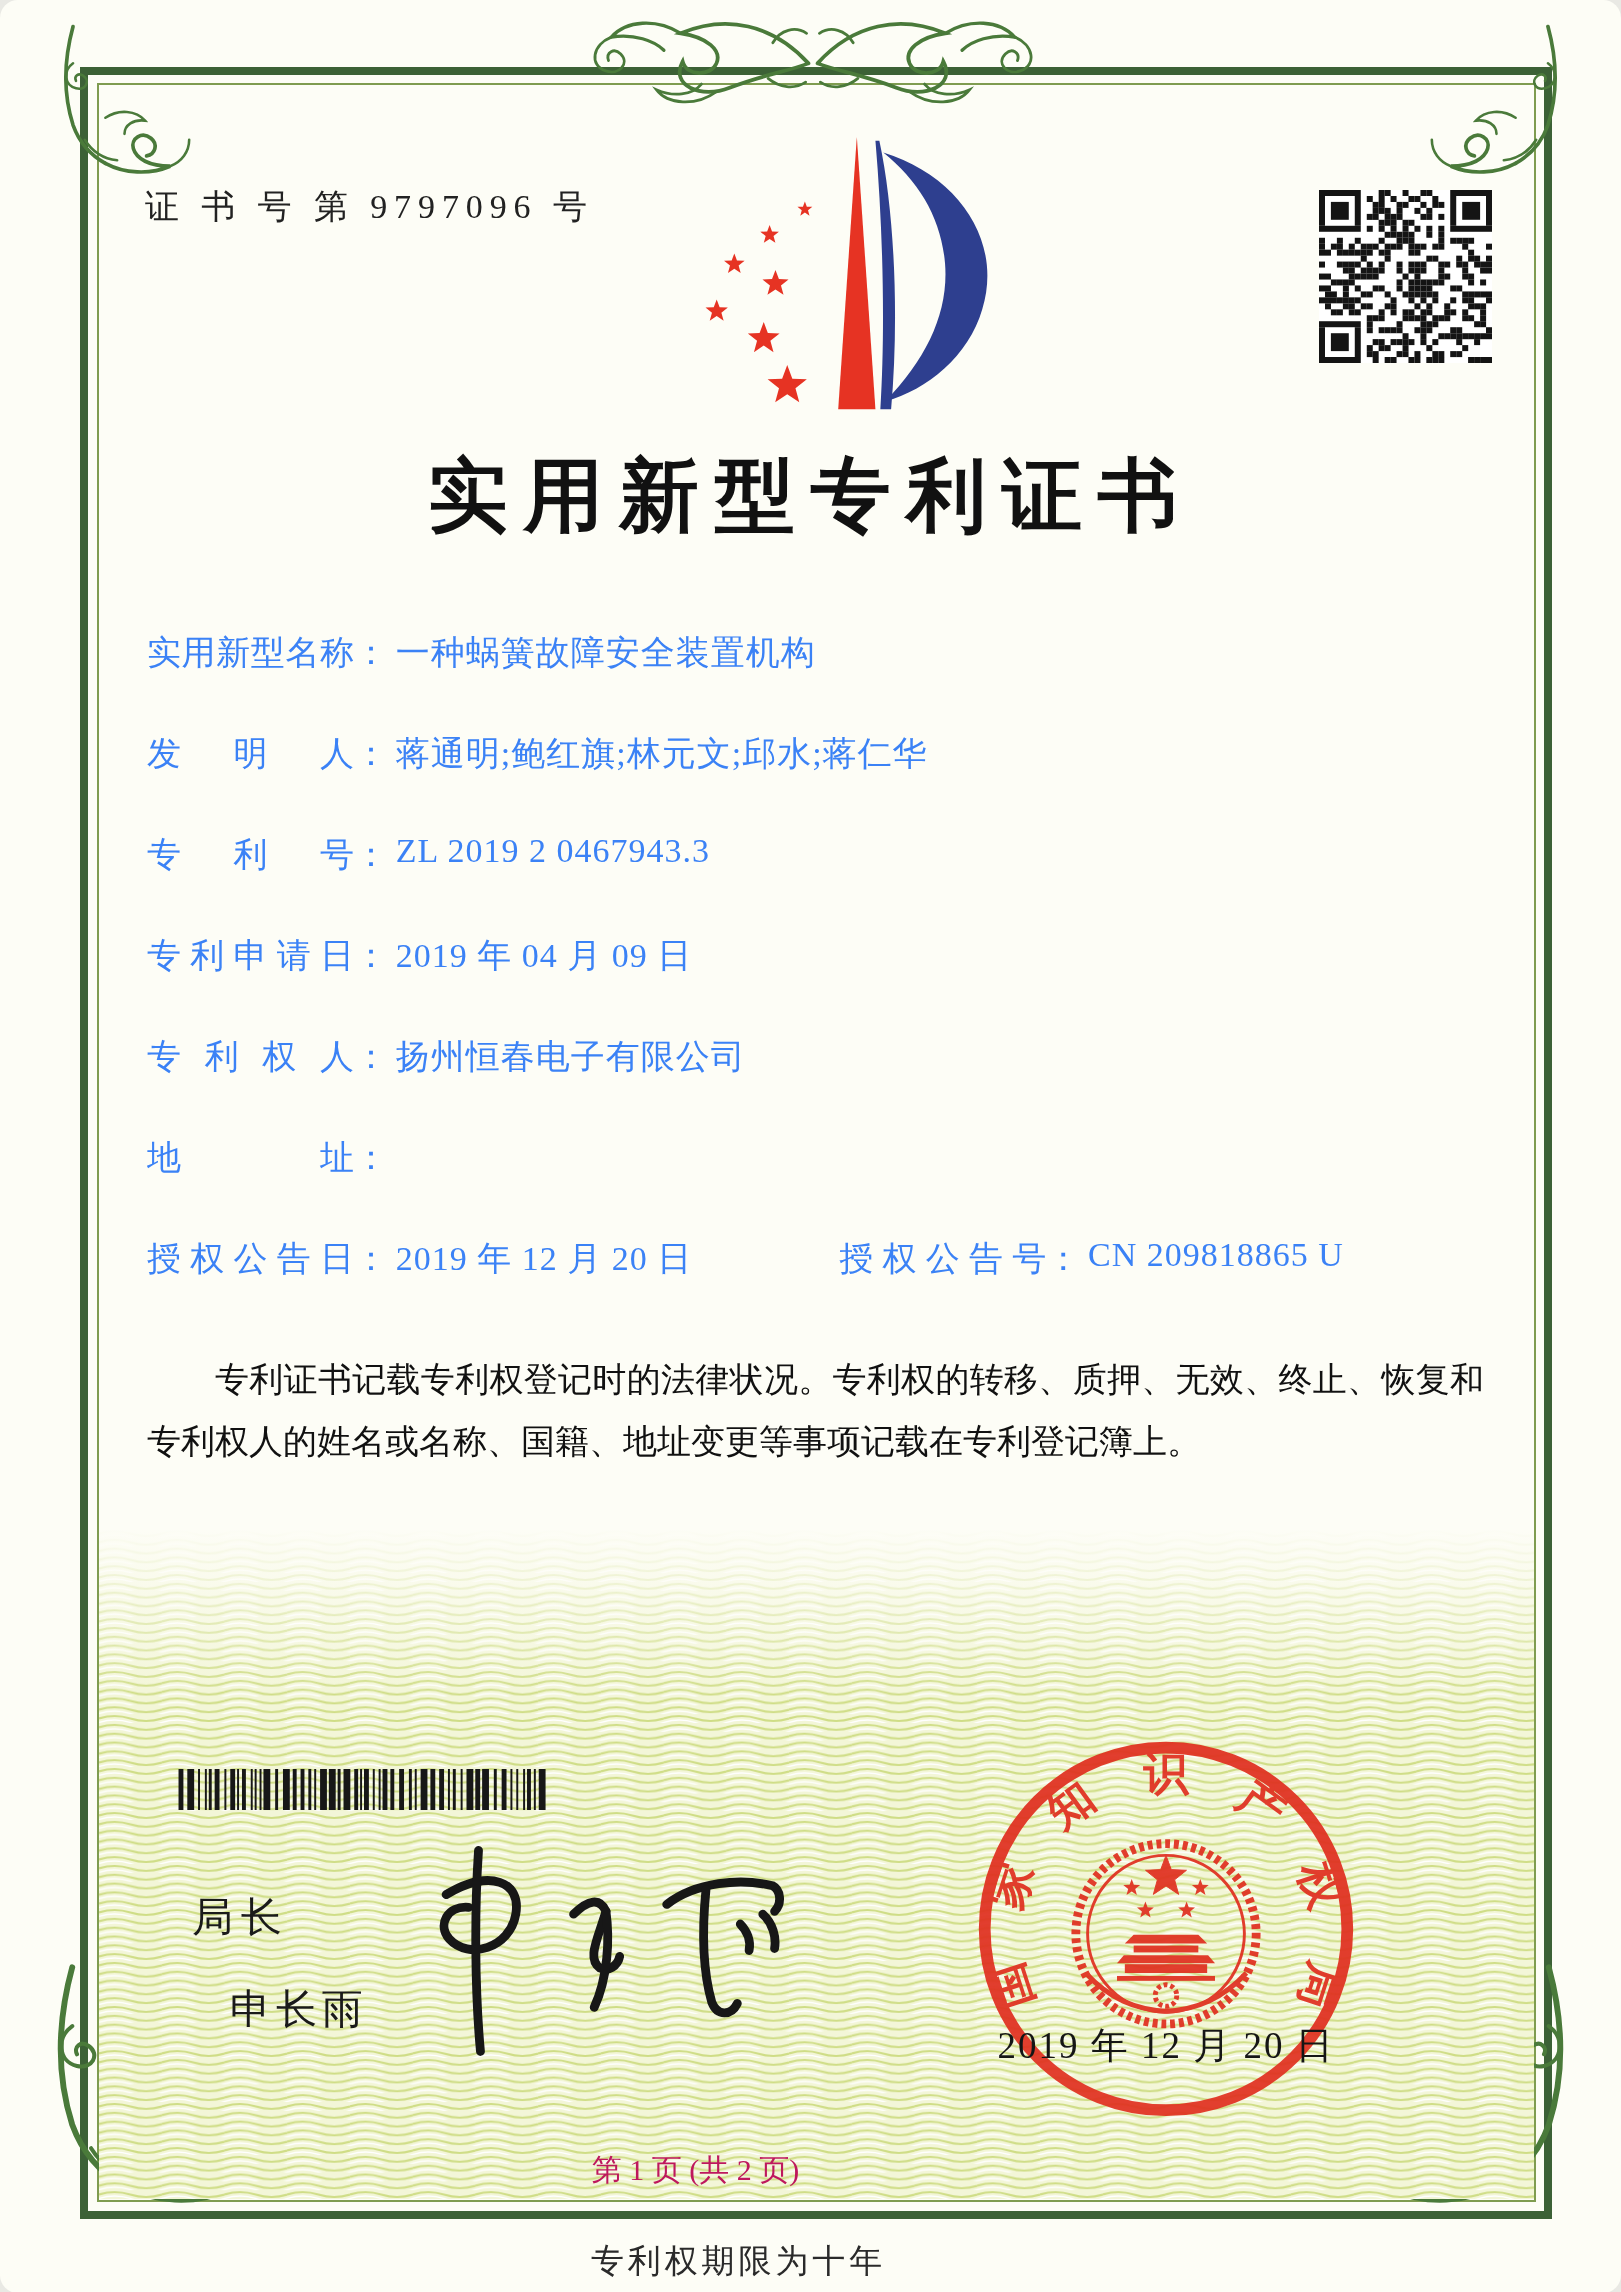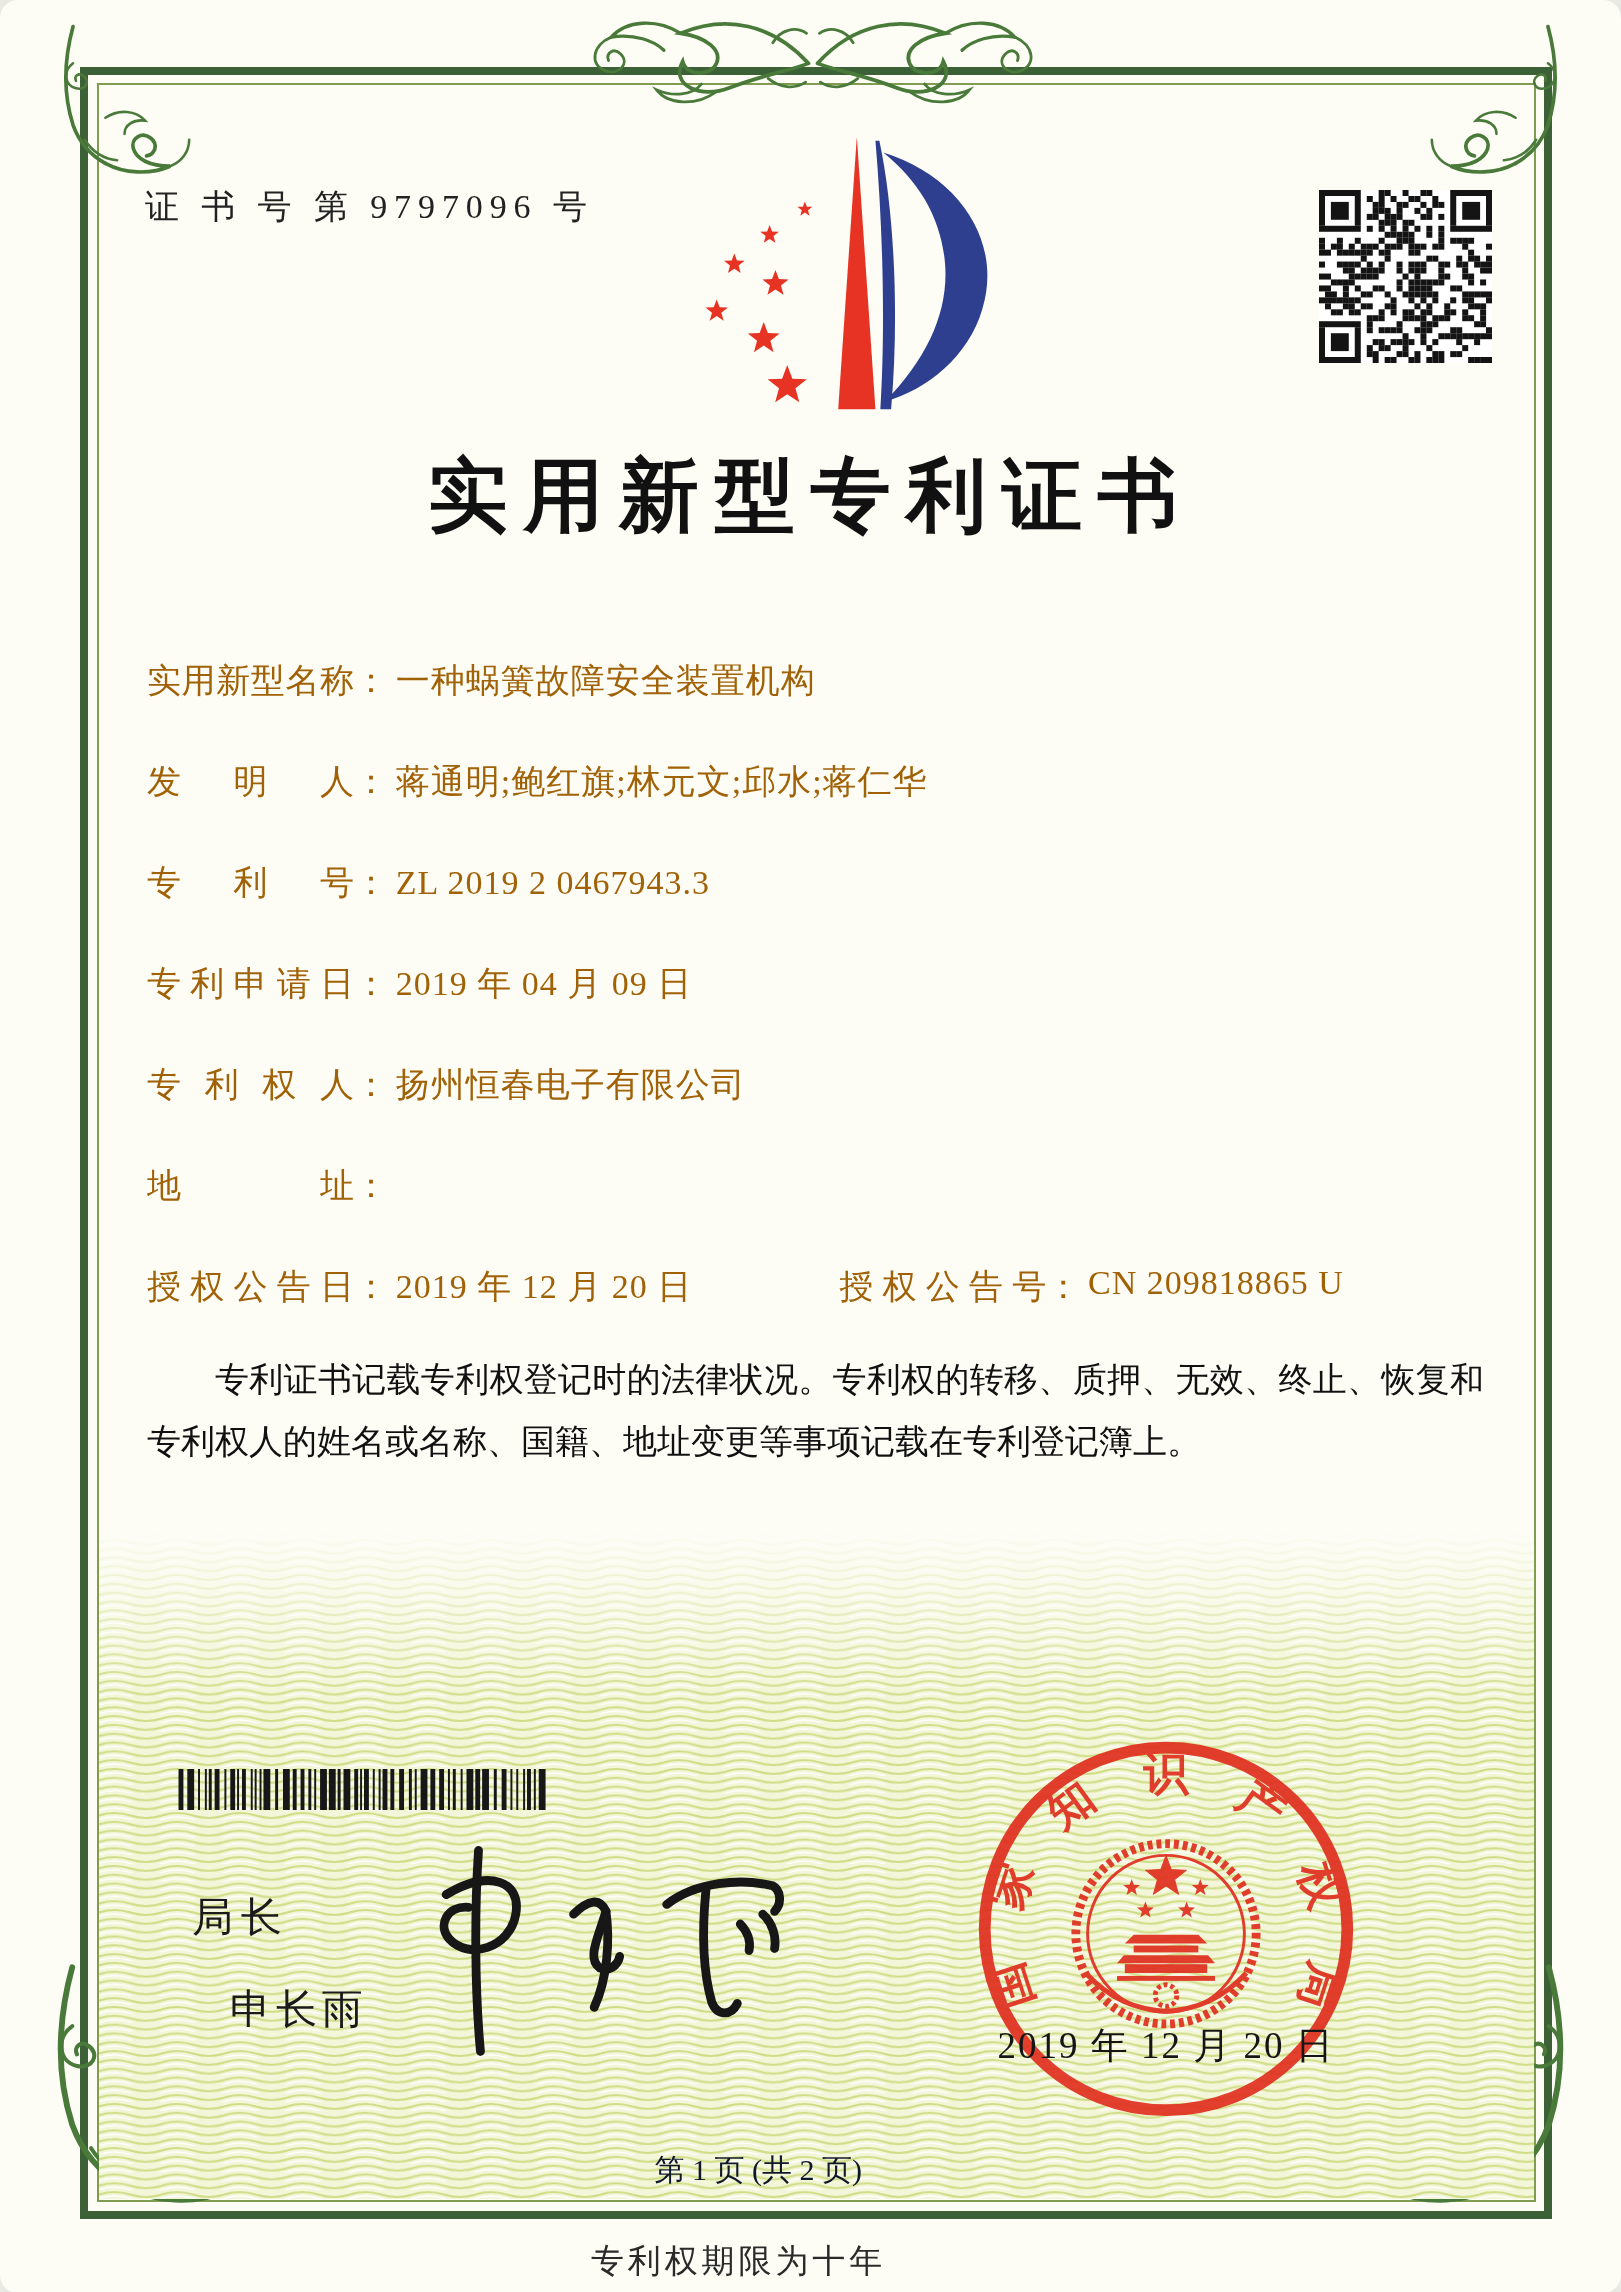--- a/index.html
+++ b/index.html
@@ -11,40 +11,40 @@
   .frame-inner{position:absolute;left:97px;top:83px;width:1439px;height:2119px;
         border:2px solid #7f9c50;box-sizing:border-box;}
   .orn{position:absolute;}
   svg text{user-select:none;}
   .cert-no{position:absolute;left:145px;top:184px;font-size:34px;letter-spacing:6.9px;color:#222;}
   .logo{position:absolute;left:691px;top:125px;width:314px;height:294px;}
   .qr{position:absolute;left:1319px;top:190px;width:173px;height:173px;}
   .title{position:absolute;left:0;top:443px;width:100%;text-align:center;
         font-size:80px;font-weight:700;letter-spacing:15.7px;color:#111;}
   .fields{position:absolute;left:147px;top:630px;width:1343px;}
-  .frow{height:101px;display:flex;align-items:center;font-size:34px;color:#a16207;}
+  .frow{height:101px;display:flex;font-size:34px;color:#3b82f6;}
   .flabel{width:207px;text-align:justify;text-align-last:justify;text-justify:inter-character;flex:none;}
   .fcolon{flex:none;margin-right:7.8px;}
   .fvalue{flex:none;letter-spacing:1px;}
   .pair2{display:flex;margin-left:147px;}
   .paras{position:absolute;left:147px;top:1349px;width:1337px;font-size:34px;line-height:62px;
         text-align:justify;color:#111;}
   .paras p{margin:0;text-indent:2em;}
   .guilloche{position:absolute;left:99px;top:1529px;width:1435px;height:670px;z-index:1;}
   .barcode{position:absolute;left:176px;top:1769px;width:376px;height:41px;z-index:2;}
   .signer-title{position:absolute;left:192px;top:1890px;font-size:41px;letter-spacing:7.8px;z-index:3;
         font-family:"Liberation Sans","DejaVu Sans",sans-serif;color:#1a1a1a;}
   .signer-name{position:absolute;left:189px;top:1982px;font-size:41px;letter-spacing:4.9px;z-index:3;
         font-family:Liberation Serif, serif;color:#1a1a1a;margin-left:41px;}
   .signature{position:absolute;left:353px;top:1821px;width:451px;height:257px;z-index:3;}
   .seal{position:absolute;left:970px;top:1728px;width:392px;height:392px;z-index:2;}
   .seal-date{position:absolute;left:970px;top:2021px;width:392px;text-align:center;z-index:3;
         font-size:37px;letter-spacing:2px;color:#151515;}
-  .page-info{position:absolute;left:529px;top:2150px;width:333px;text-align:right;
-        font-size:30px;color:#0f172a;z-index:3;}
+  .page-info{position:absolute;left:529px;top:2150px;width:333px;text-align:center;
+        font-size:30px;color:#be185d;z-index:3;}
   .back-note{position:absolute;left:415px;top:2239px;width:647px;text-align:center;
         font-size:33px;letter-spacing:3.9px;color:#2a2a2a;}
 </style>
 </head>
 <body>
 
 <div class="page">
 
   <svg width="0" height="0" style="position:absolute" aria-hidden="true">
     <defs>

